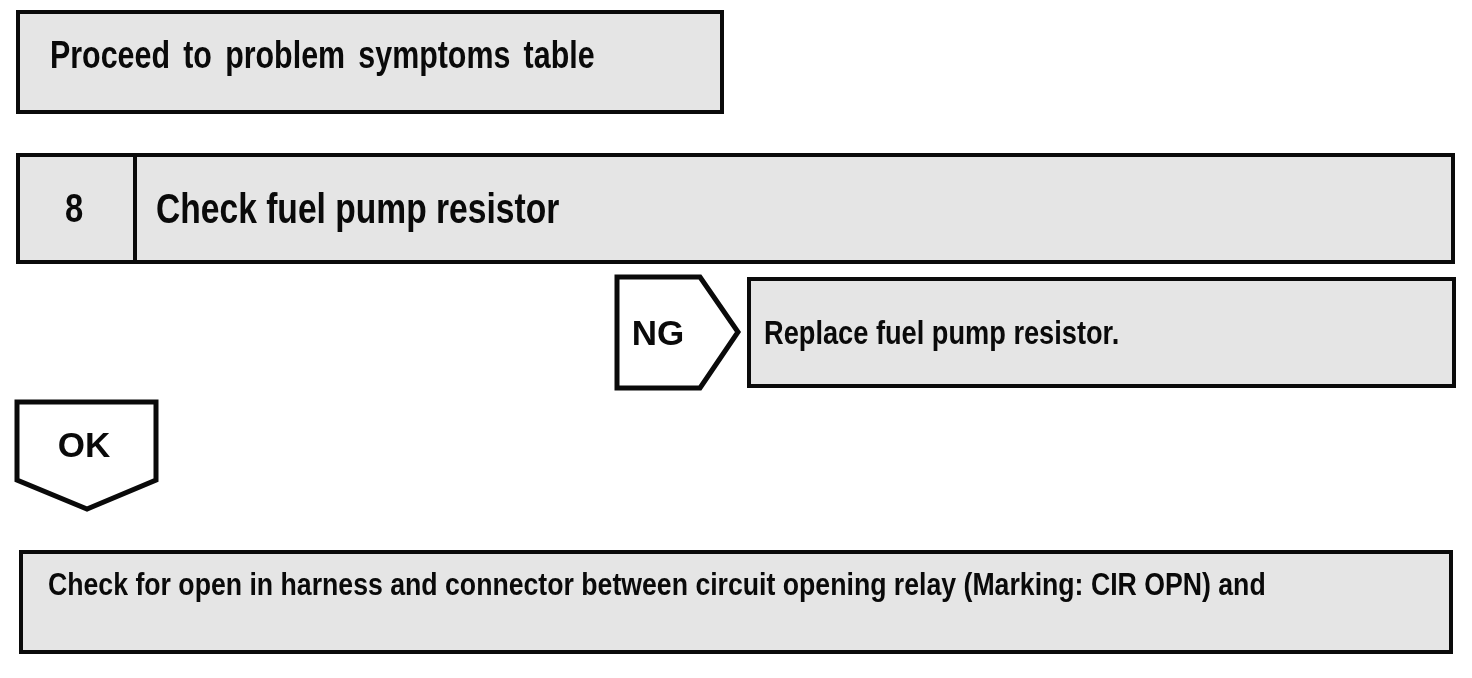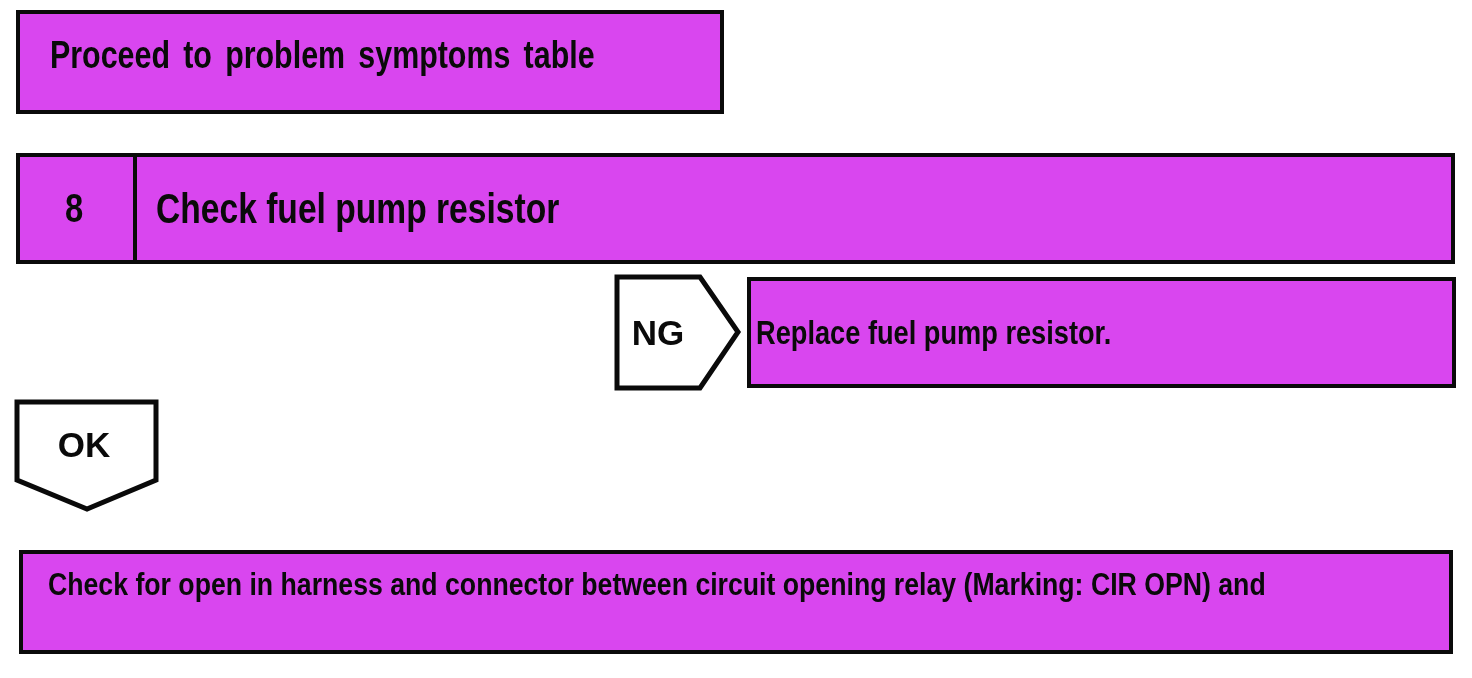--- a/index.html
+++ b/index.html
@@ -14,21 +14,21 @@
     background: #ffffff;
     font-family: "Liberation Sans", sans-serif;
     font-weight: bold;
     color: #0a0a0a;
     overflow: hidden;
   }
   .box {
     position: absolute;
     box-sizing: border-box;
     border: 4px solid #0a0a0a;
-    background: #d946ef;
+    background: #e5e5e5;
   }
   
   .txt {
     display: inline-block;
     transform: scaleX(0.80);
     transform-origin: 0 50%;
     white-space: nowrap;
   }
 
   .top-box {
@@ -74,21 +74,21 @@
     font-weight: bold;
     font-size: 35px;
     fill: #0a0a0a;
   }
 
   .replace-box {
     left: 747px; top: 277px;
     width: 709px; height: 111px;
     display: flex;
     align-items: center;
-    padding-left: 5px;
+    padding-left: 13px;
     font-size: 34px;
   }
 
   .result-box {
     left: 19px; top: 550px;
     width: 1434px; height: 104px;
     padding: 15px 12px 0 25px;
     font-size: 31px;
     line-height: 32px;
   }

